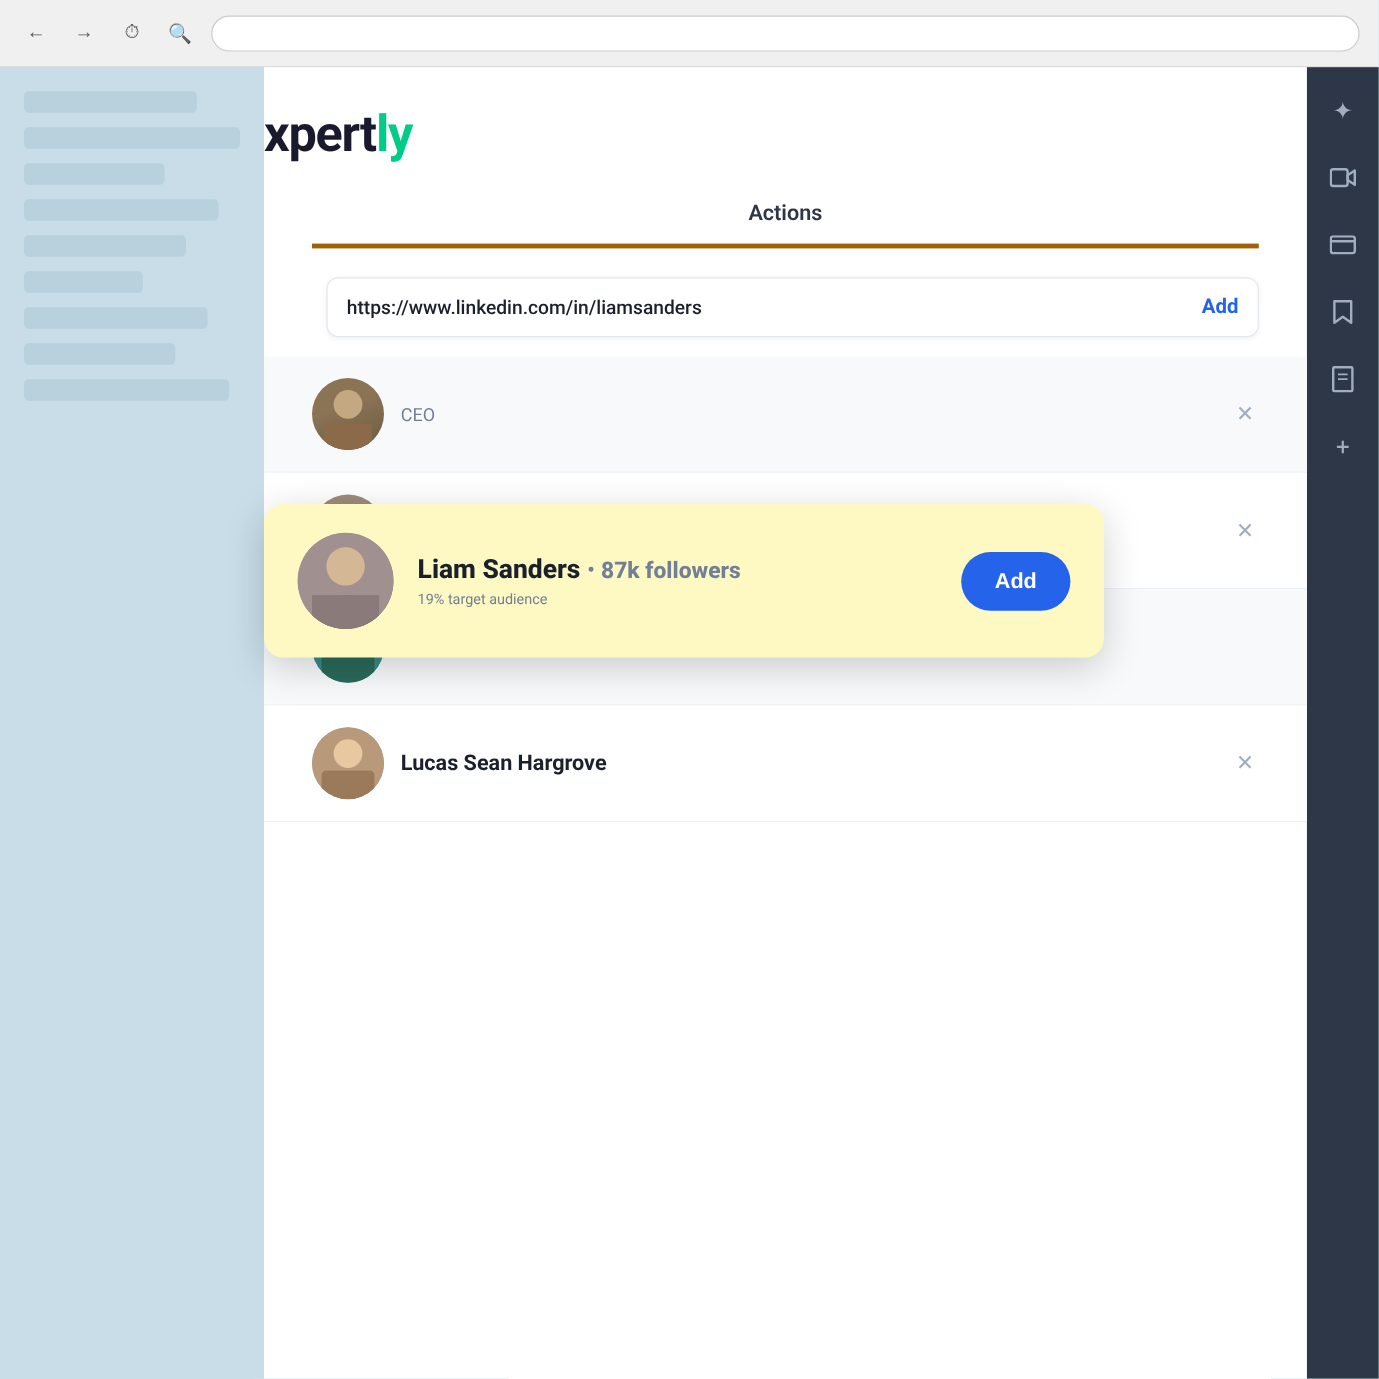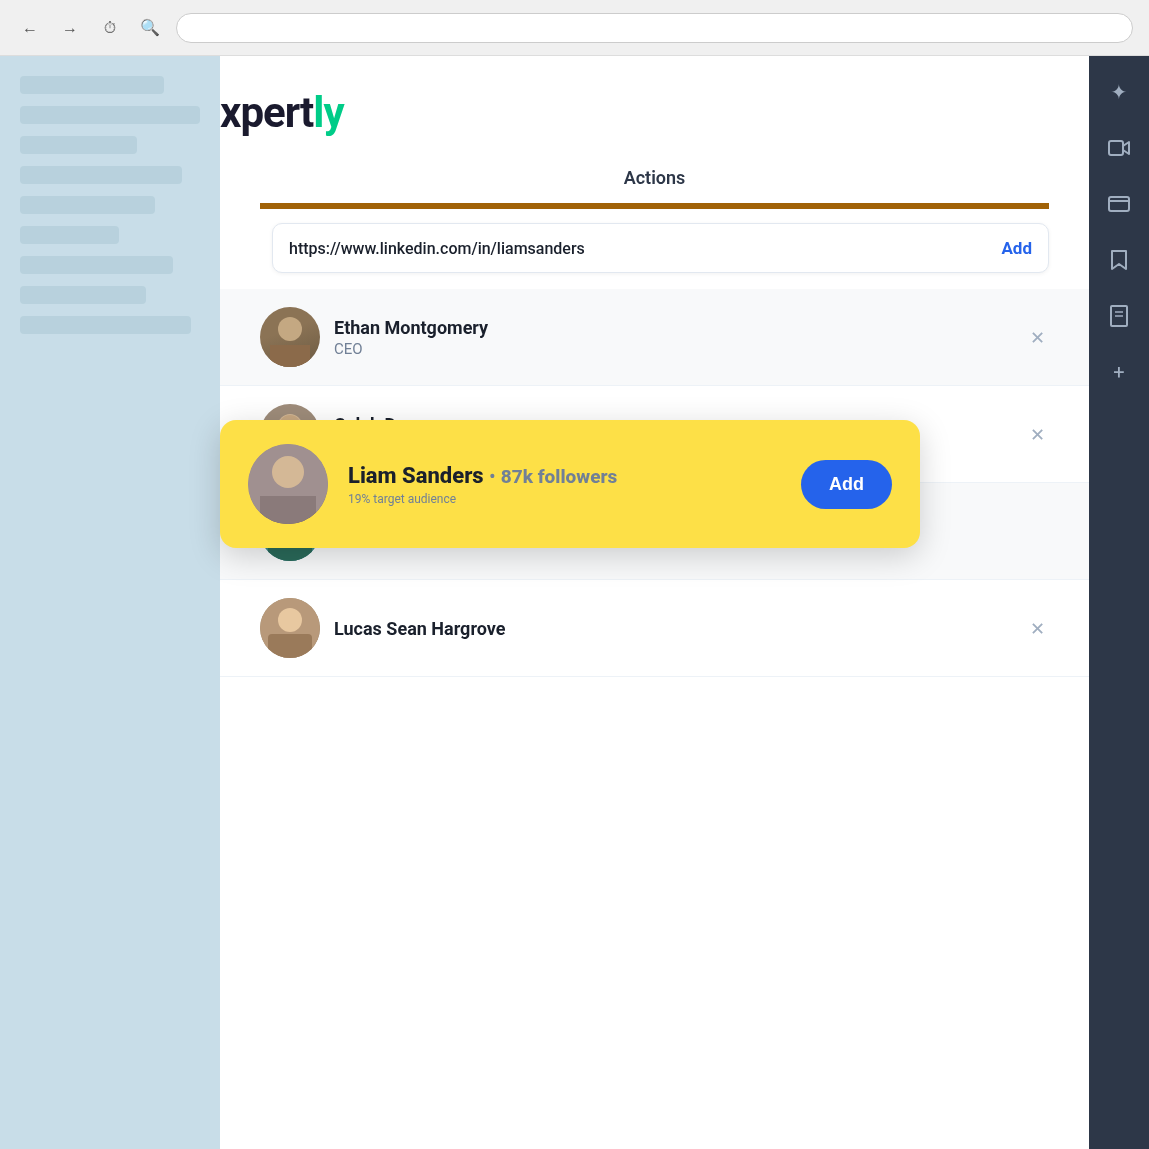--- a/index.html
+++ b/index.html
@@ -101,21 +101,21 @@
       font-weight: 700;
       letter-spacing: -1px;
     }
     .logo-x { color: #1a1a2e; }
     .logo-pert { color: #1a1a2e; }
     .logo-ly { color: #00cc88; }
 
     
     .tabs {
       display: flex;
-      border-bottom: 6px solid #a16207;
+      border-bottom: 4px solid #a16207;
       margin: 0 40px;
     }
     .tab {
       flex: 1;
       text-align: center;
       padding: 14px 0;
       font-size: 18px;
       font-weight: 600;
       cursor: pointer;
       color: #4a5568;
@@ -127,21 +127,21 @@
       color: #2563eb;
       border-bottom: 3px solid #2563eb;
     }
     .tab.inactive {
       color: #2d3748;
       border-bottom: 3px solid transparent;
     }
 
     
     .input-area {
-      margin: 14px 40px 0;
+      margin: 24px 40px 0;
       padding-left: 12px;
     }
     .url-input-container {
       display: flex;
       align-items: center;
       border: 1.5px solid #e2e8f0;
       border-radius: 10px;
       padding: 14px 16px;
       background: #fff;
       box-shadow: 0 1px 4px rgba(0,0,0,0.06);
@@ -210,21 +210,21 @@
       padding: 4px;
       font-weight: 300;
     }
 
     
     .floating-card {
       position: absolute;
       left: 220px;
       top: 420px;
       width: 700px;
-      background: #fde047;
+      background: #fef9c3;
       border-radius: 16px;
       box-shadow: 0 8px 32px rgba(0,0,0,0.18);
       padding: 24px 28px;
       display: flex;
       align-items: center;
       gap: 20px;
       z-index: 100;
     }
     .floating-avatar {
       width: 80px; height: 80px;
@@ -366,21 +366,20 @@
 
     <div class="profile-item">
       <div class="avatar avatar-ethan">
         <svg width="60" height="60" viewBox="0 0 60 60">
           <circle cx="30" cy="22" r="12" fill="#c4a882"></circle>
           <ellipse cx="30" cy="52" rx="20" ry="14" fill="#8b6a4a"></ellipse>
           <rect x="10" y="38" width="40" height="22" fill="#8b6a4a"></rect>
         </svg>
       </div>
       <div class="profile-info">
-        <div class="profile-name">Ethan Montgomery</div>
         <div class="profile-role">CEO</div>
       </div>
       <span class="close-btn">✕</span>
     </div>
 
     <div class="profile-item">
       <div class="avatar avatar-caleb">
         <svg width="60" height="60" viewBox="0 0 60 60">
           <circle cx="30" cy="22" r="12" fill="#d4b896"></circle>
           <rect x="10" y="36" width="40" height="24" fill="#9a8070" rx="4"></rect>

